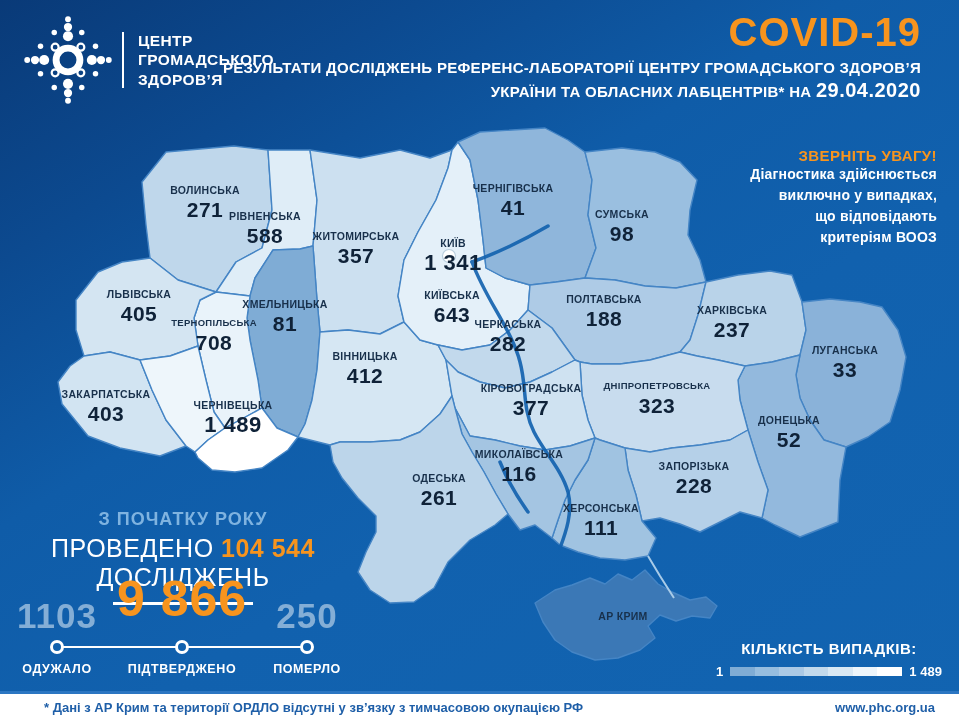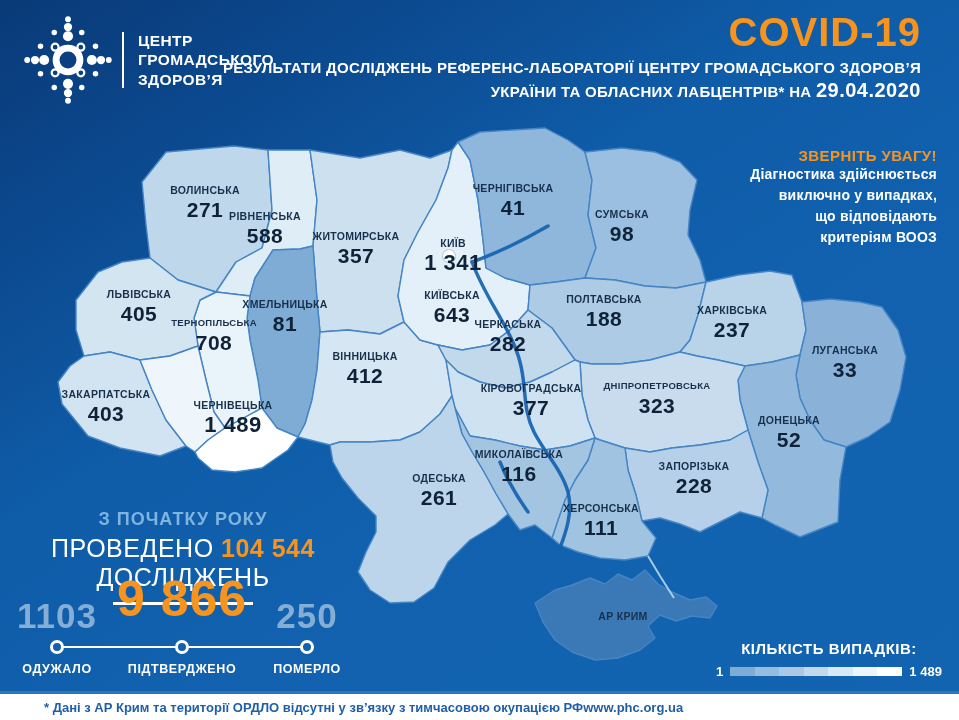--- a/index.html
+++ b/index.html
@@ -46,21 +46,21 @@
         background:#1161ae; transform:translateX(-50%); }
   .stat-label{ position:absolute; top:92px; transform:translateX(-50%); color:#ffffff; font-size:12.5px; font-weight:700; letter-spacing:.6px; white-space:nowrap; }
   
   .legend{ position:absolute; left:704px; top:640px; width:250px; text-align:center; }
   .legend-title{ color:#ffffff; font-size:15px; font-weight:700; letter-spacing:.5px;text-align:center; }
   .legend-row{ display:flex; align-items:center; justify-content:center; margin-top:7px; gap:7px; }
   .legend-min,.legend-max{ color:#ffffff; font-size:13px; font-weight:600; }
   .legend-bar{ width:172px; height:9px; }
   
   .footer{ position:absolute; left:0; bottom:0; width:959px; height:29px; background:#ffffff;
-           border-top:3px solid #2b76c2; display:flex; align-items:center; padding:0 24px 0 44px; }
+           border-top:3px solid #2b76c2; display:flex; align-items:center; justify-content:space-between; padding:0 24px 0 44px; }
   .footer-note{ color:#1F5FA8; font-size:13px; font-weight:600; }
   .footer-site{ color:#1F5FA8; font-size:13px; font-weight:800; }
 </style>
 </head>
 <body>
 
 <div id="app">
 
   <svg id="map" width="959" height="720" viewBox="0 0 959 720">
     <g stroke="#4585C5" stroke-width="1.4" stroke-linejoin="round" fill="#cddff0">

